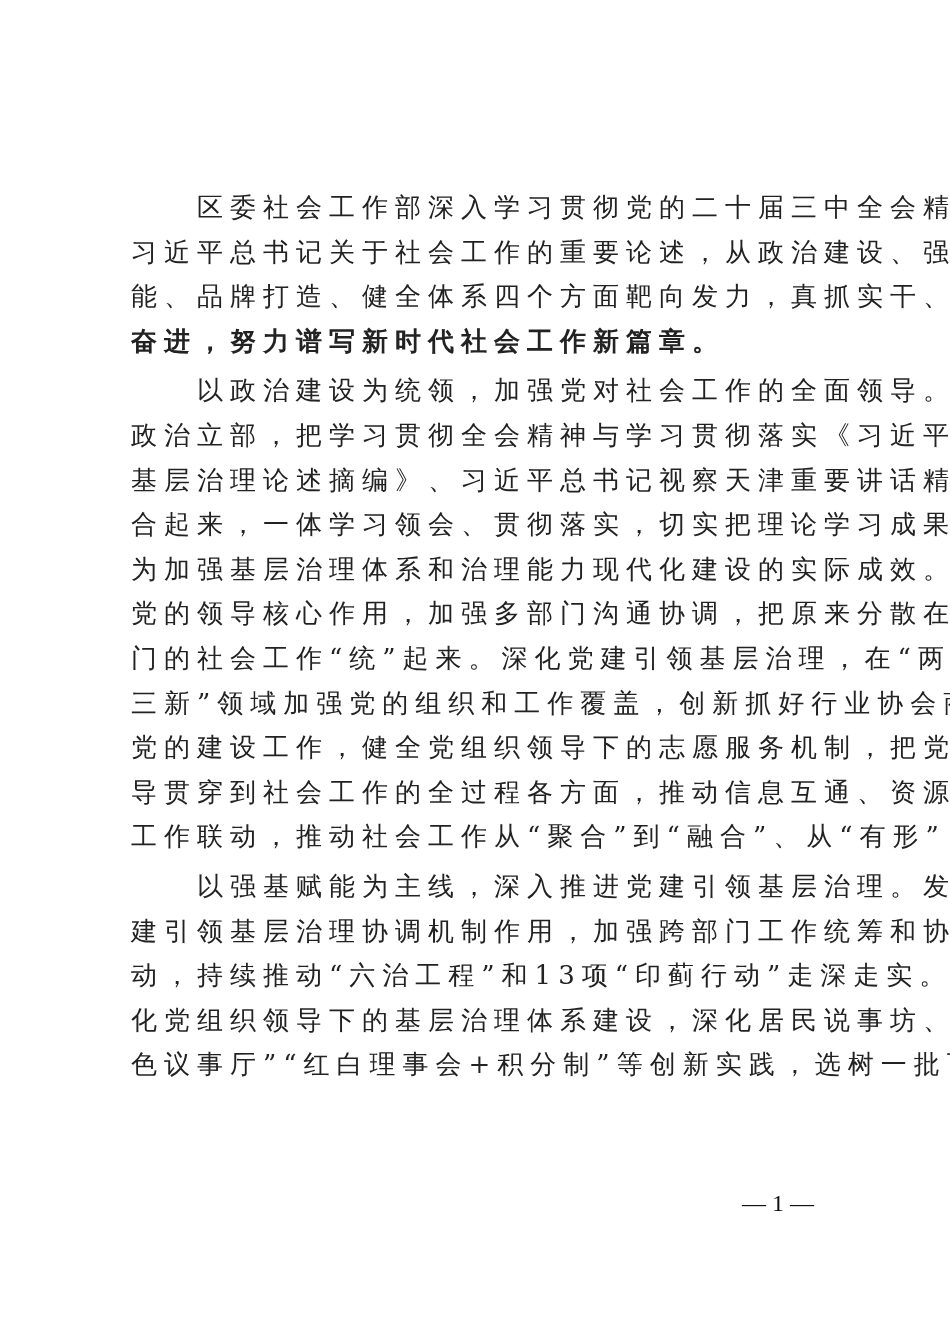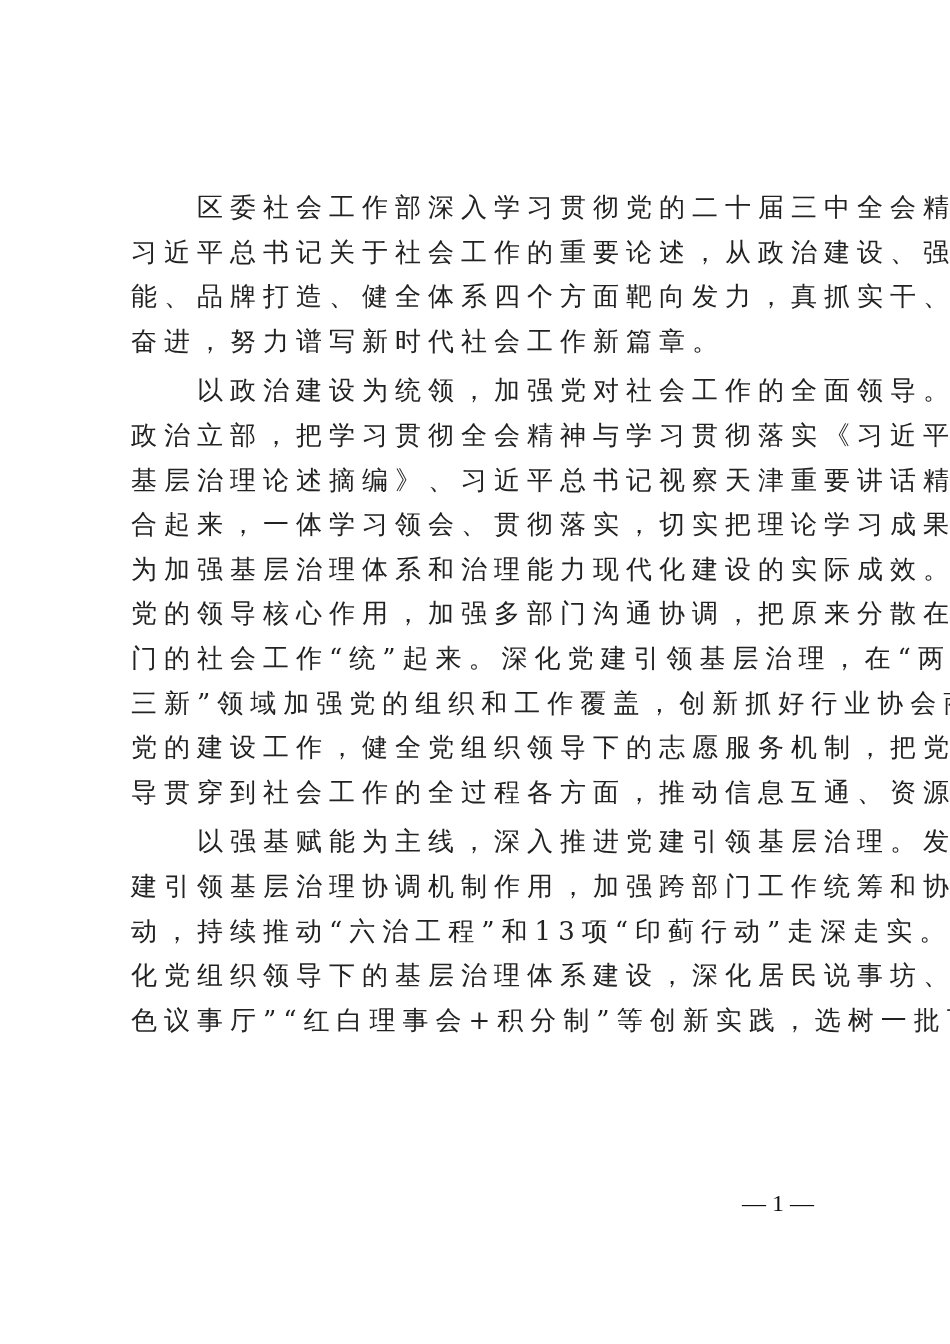--- a/index.html
+++ b/index.html
@@ -34,20 +34,21 @@
       font-size: 26px;
       white-space: nowrap;
       letter-spacing: 7px;
       text-align: justify;
       text-align-last: justify;
       width: 697px;
       color: #222;
     }
     .line.last {
       text-align-last: left;
+      font-weight: bold;
     }
     .line.indent {
       padding-left: 66px;
       width: 631px;
     }
     .para {
       margin-bottom: 5px;
     }
     .page-number {
       position: absolute;
@@ -77,20 +78,21 @@
       <div class="line indent">以政治建设为统领，加强党对社会工作的全面领导。坚持</div>
       <div class="line">政治立部，把学习贯彻全会精神与学习贯彻落实《习近平关于</div>
       <div class="line">基层治理论述摘编》、习近平总书记视察天津重要讲话精神结</div>
       <div class="line">合起来，一体学习领会、贯彻落实，切实把理论学习成果转化</div>
       <div class="line">为加强基层治理体系和治理能力现代化建设的实际成效。立足</div>
       <div class="line">党的领导核心作用，加强多部门沟通协调，把原来分散在各部</div>
       <div class="line">门的社会工作“统”起来。深化党建引领基层治理，在“两企</div>
       <div class="line">三新”领域加强党的组织和工作覆盖，创新抓好行业协会商会</div>
       <div class="line">党的建设工作，健全党组织领导下的志愿服务机制，把党的领</div>
       <div class="line">导贯穿到社会工作的全过程各方面，推动信息互通、资源共享、</div>
+      <div class="line">工作联动，推动社会工作从“聚合”到“融合”、从“有形”</div>
     </div>
 
     <div class="para">
       <div class="line indent">以强基赋能为主线，深入推进党建引领基层治理。发挥党</div>
       <div class="line">建引领基层治理协调机制作用，加强跨部门工作统筹和协同联</div>
       <div class="line">动，持续推动“六治工程”和13项“印蓟行动”走深走实。强</div>
       <div class="line">化党组织领导下的基层治理体系建设，深化居民说事坊、“红</div>
       <div class="line">色议事厅”“红白理事会+积分制”等创新实践，选树一批可复</div>
     </div>
 

